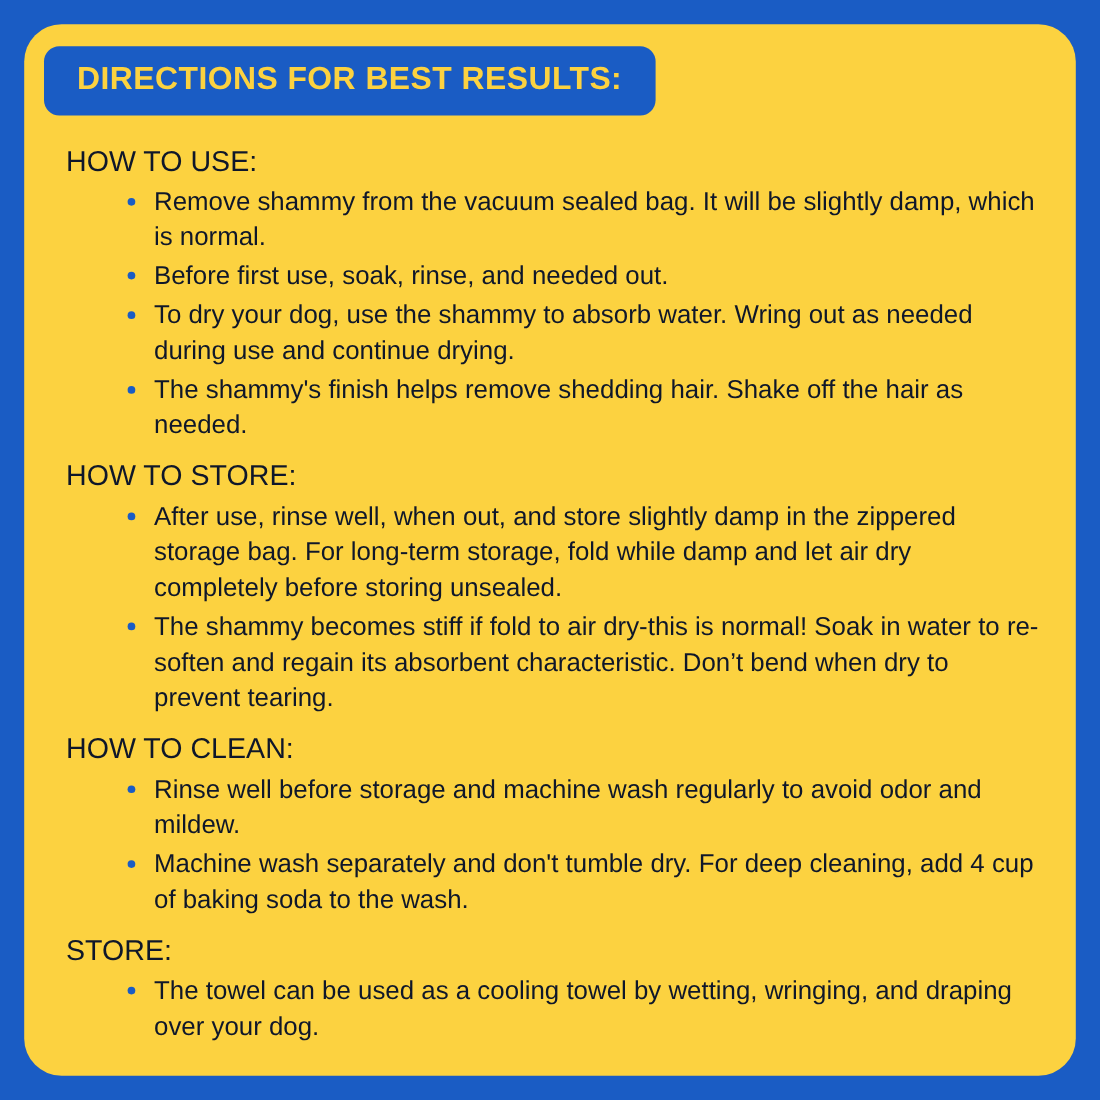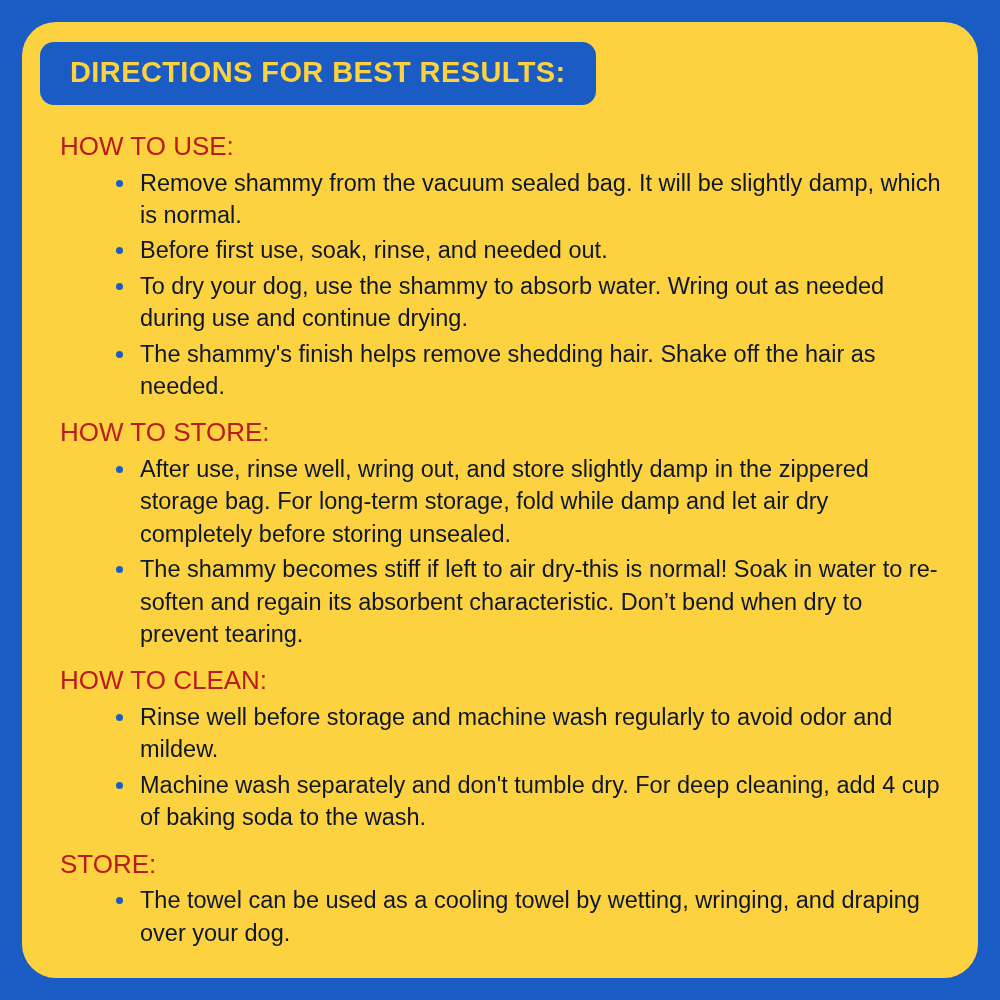--- a/index.html
+++ b/index.html
@@ -44,21 +44,21 @@
     position: absolute;
     left: 18px;
     top: 108px;
     right: 22px;
     bottom: 10px;
   }
   .section {
     margin-bottom: 2px;
   }
   .section-heading {
-    color: #b91c1c;
+    color: #0f172a;
     font-size: 26px;
     font-weight: normal;
     margin: 0 0 4px 20px;
     line-height: 1.25;
   }
   ul.bullets {
     list-style: none;
     margin: 0 0 14px 0;
     padding: 0;
   }
@@ -104,22 +104,22 @@
         <li>Remove shammy from the vacuum sealed bag. It will be slightly damp, which is normal.</li>
         <li>Before first use, soak, rinse, and needed out.</li>
         <li>To dry your dog, use the shammy to absorb water. Wring out as needed during use and continue drying.</li>
         <li>The shammy's finish helps remove shedding hair. Shake off the hair as needed.</li>
       </ul>
     </div>
 
     <div class="section sec-store">
       <div class="section-heading">HOW TO STORE:</div>
       <ul class="bullets">
-        <li>After use, rinse well, wring out, and store slightly damp in the zippered storage bag. For long-term storage, fold while damp and let air dry completely before storing unsealed.</li>
-        <li>The shammy becomes stiff if left to air dry-this is normal! Soak in water to re-soften and regain its absorbent characteristic. Don’t bend when dry to prevent tearing.</li>
+        <li>After use, rinse well, when out, and store slightly damp in the zippered storage bag. For long-term storage, fold while damp and let air dry completely before storing unsealed.</li>
+        <li>The shammy becomes stiff if fold to air dry-this is normal! Soak in water to re-soften and regain its absorbent characteristic. Don’t bend when dry to prevent tearing.</li>
       </ul>
     </div>
 
     <div class="section sec-clean">
       <div class="section-heading">HOW TO CLEAN:</div>
       <ul class="bullets">
         <li>Rinse well before storage and machine wash regularly to avoid odor and mildew.</li>
         <li>Machine wash separately and don't tumble dry. For deep cleaning, add 4 cup of baking soda to the wash.</li>
       </ul>
     </div>

